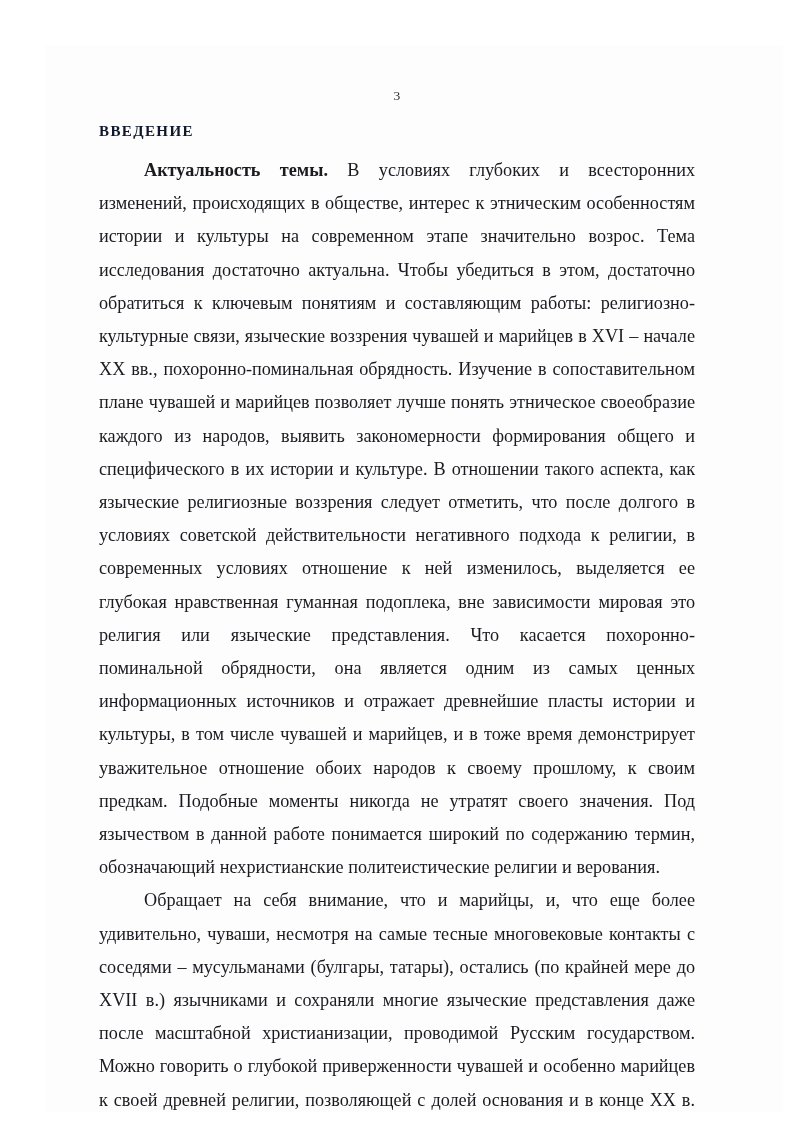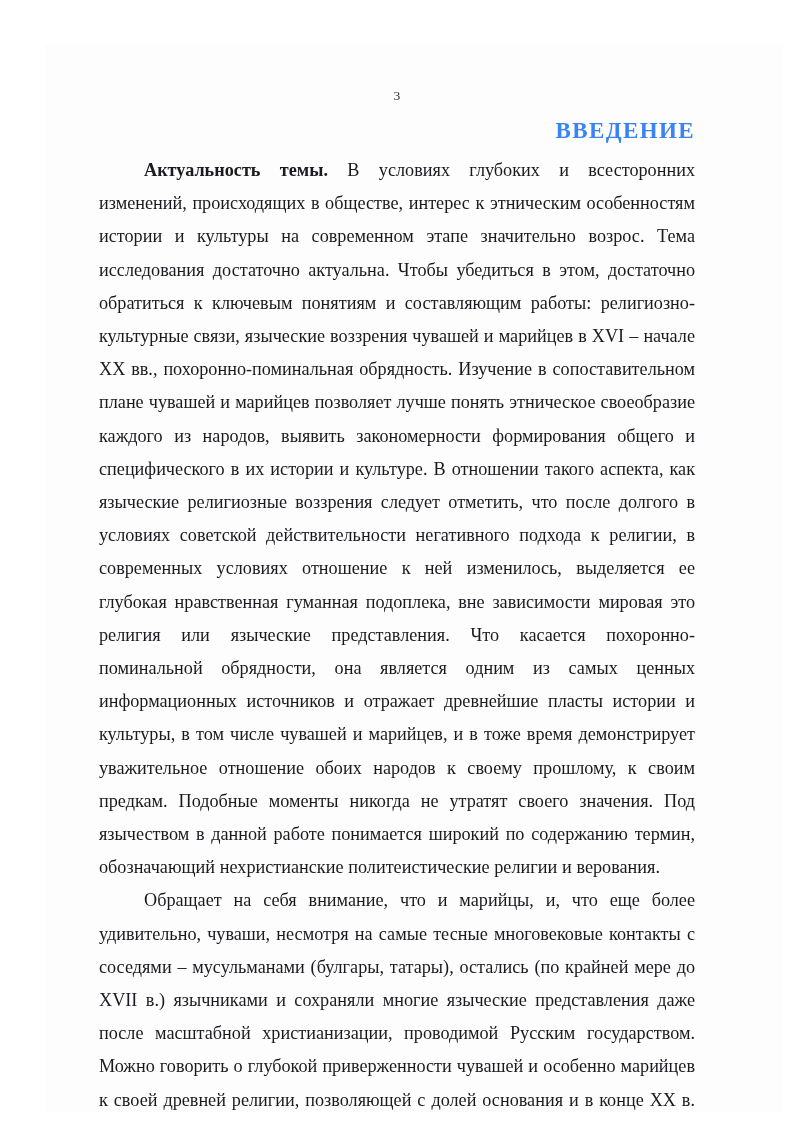--- a/index.html
+++ b/index.html
@@ -44,27 +44,27 @@
   .folio {
     text-align: center;
     font-size: 13.5px;
     line-height: 16px;
     color: #2a2a30;
     margin: 0 0 14px 0;
     letter-spacing: 0.2px;
   }
 
   .doc-title {
-    text-align: right;
-    font-size: 23px;
+    text-align: left;
+    font-size: 15px;
     font-weight: bold;
     letter-spacing: 1.4px;
     line-height: 26px;
     margin: 0 0 10px 0;
-    color: #3b82f6;
+    color: #0f172a;
   }
 
   p.body-par {
     margin: 0;
     font-size: 18.2px;
     line-height: 33.2px;
     text-align: justify;
     text-justify: inter-word;
     text-indent: 45px;
     color: #1a1a20;

